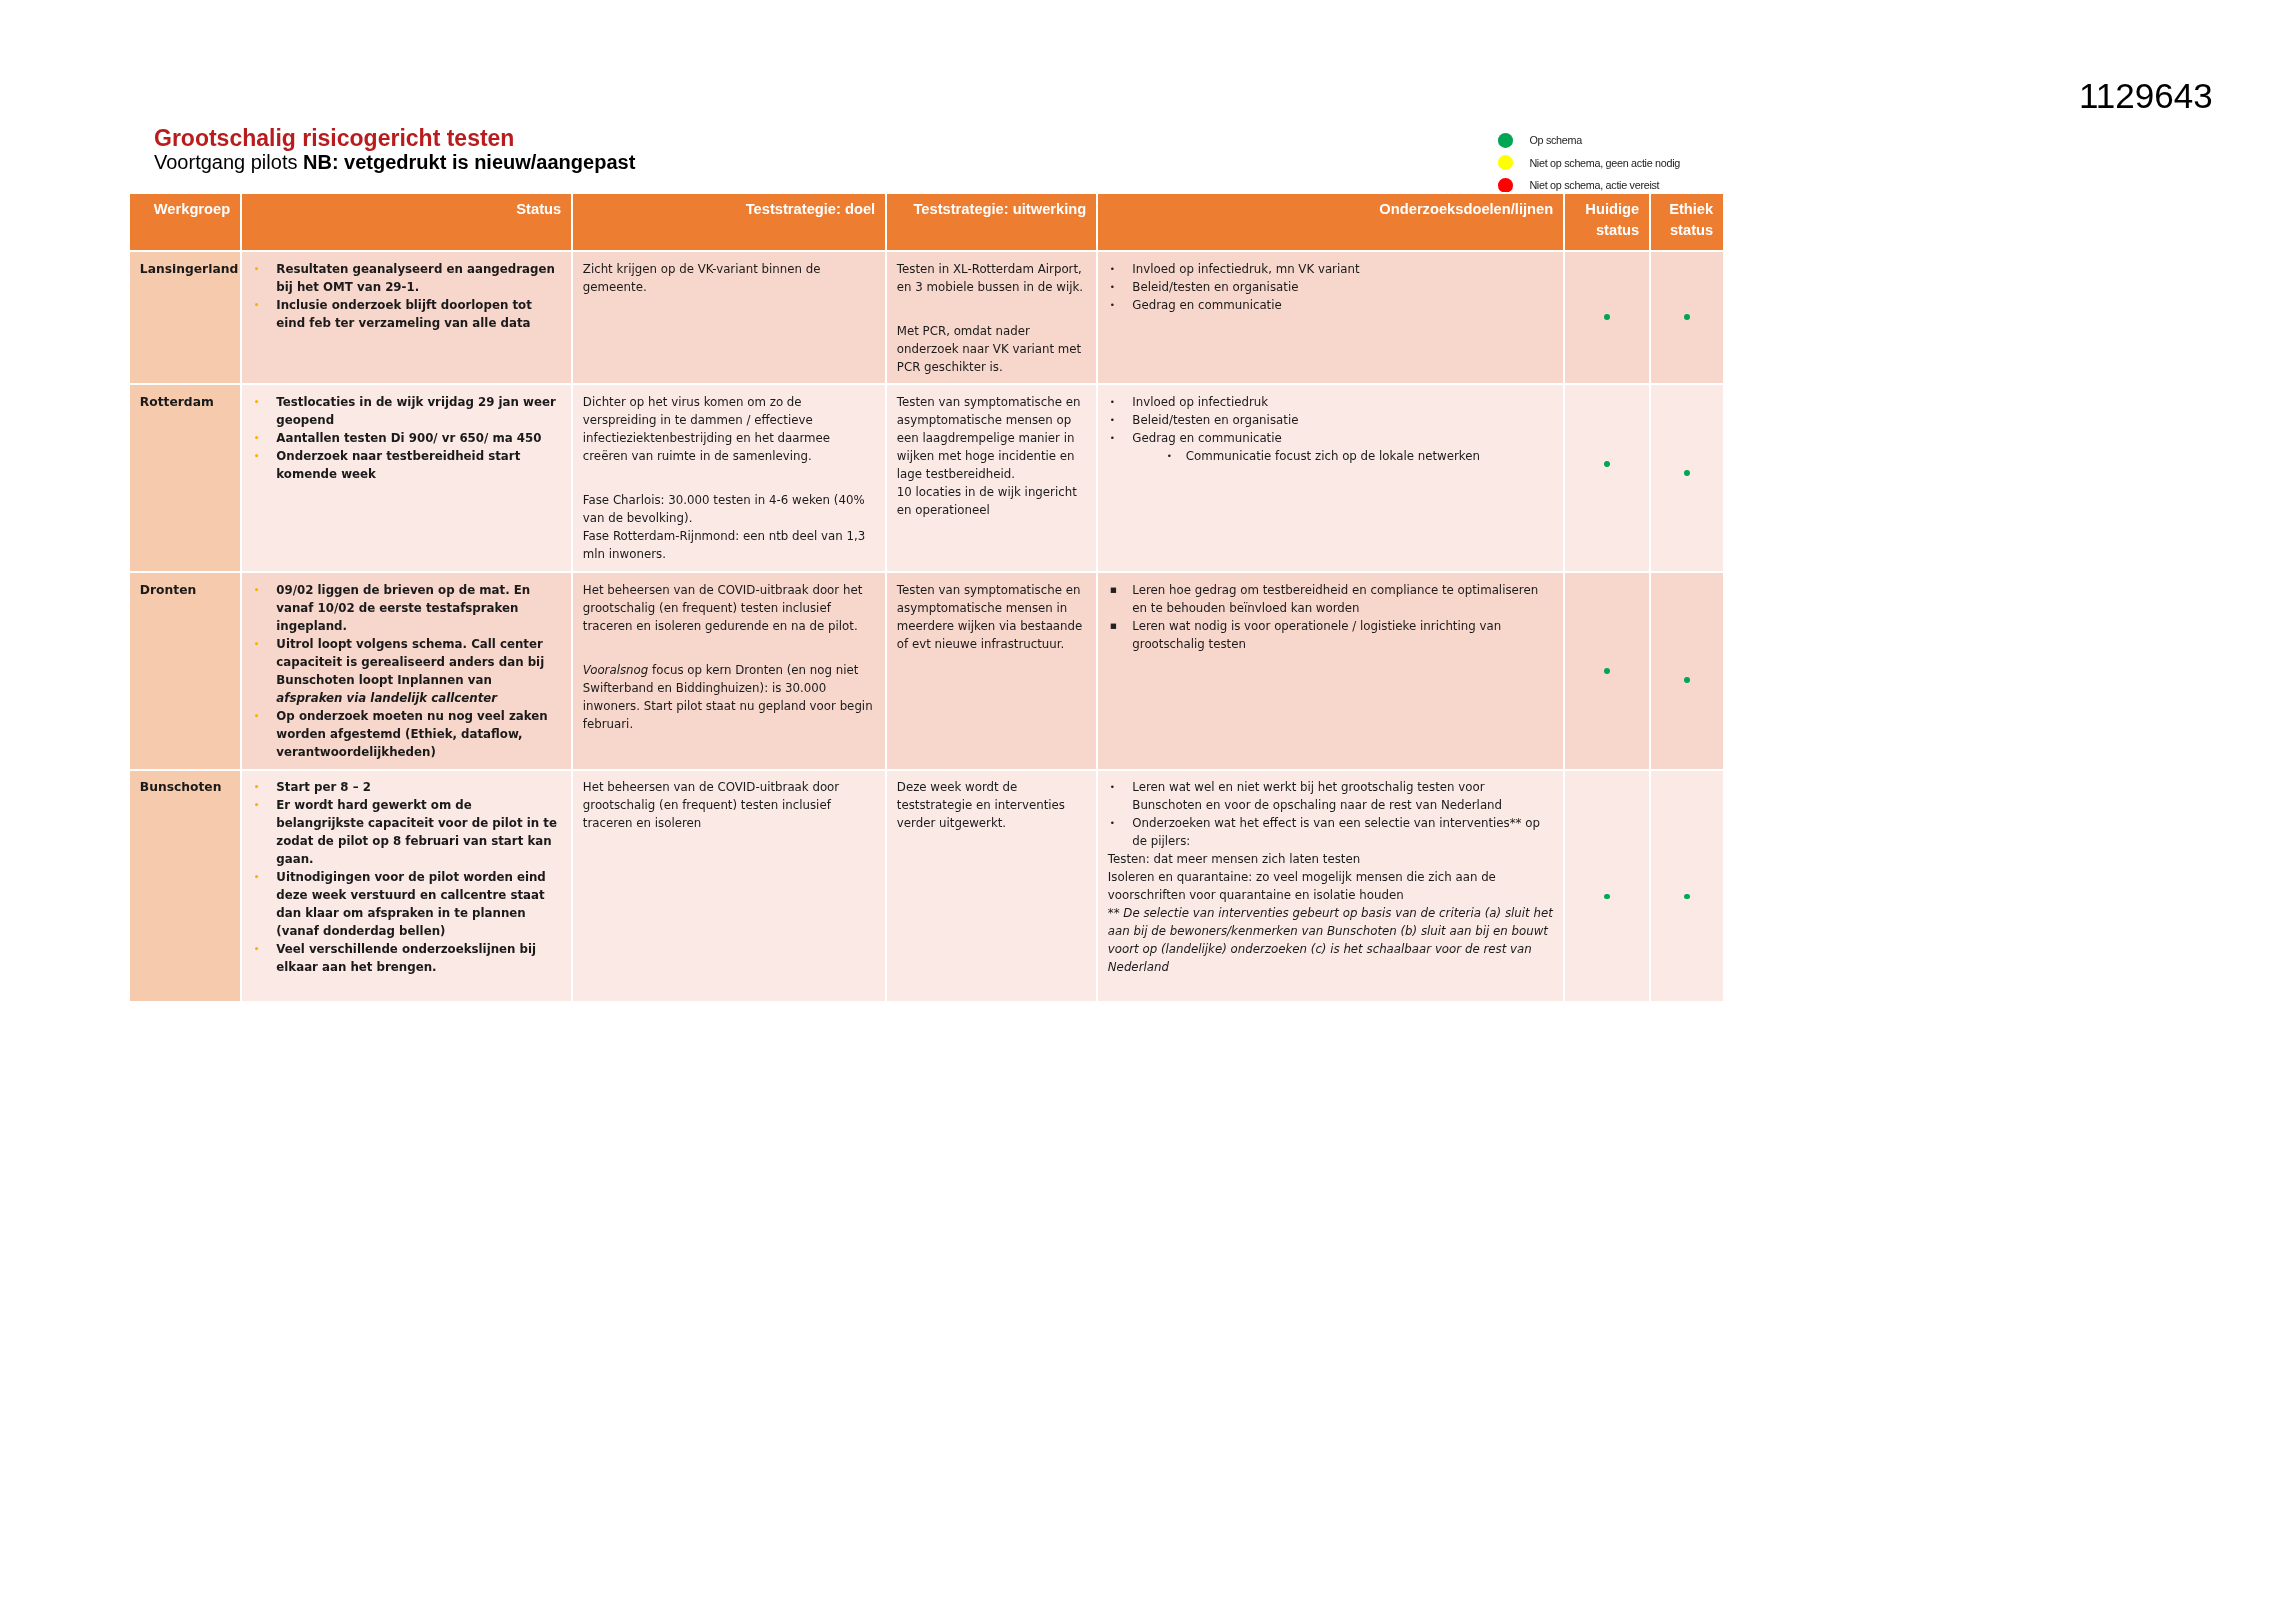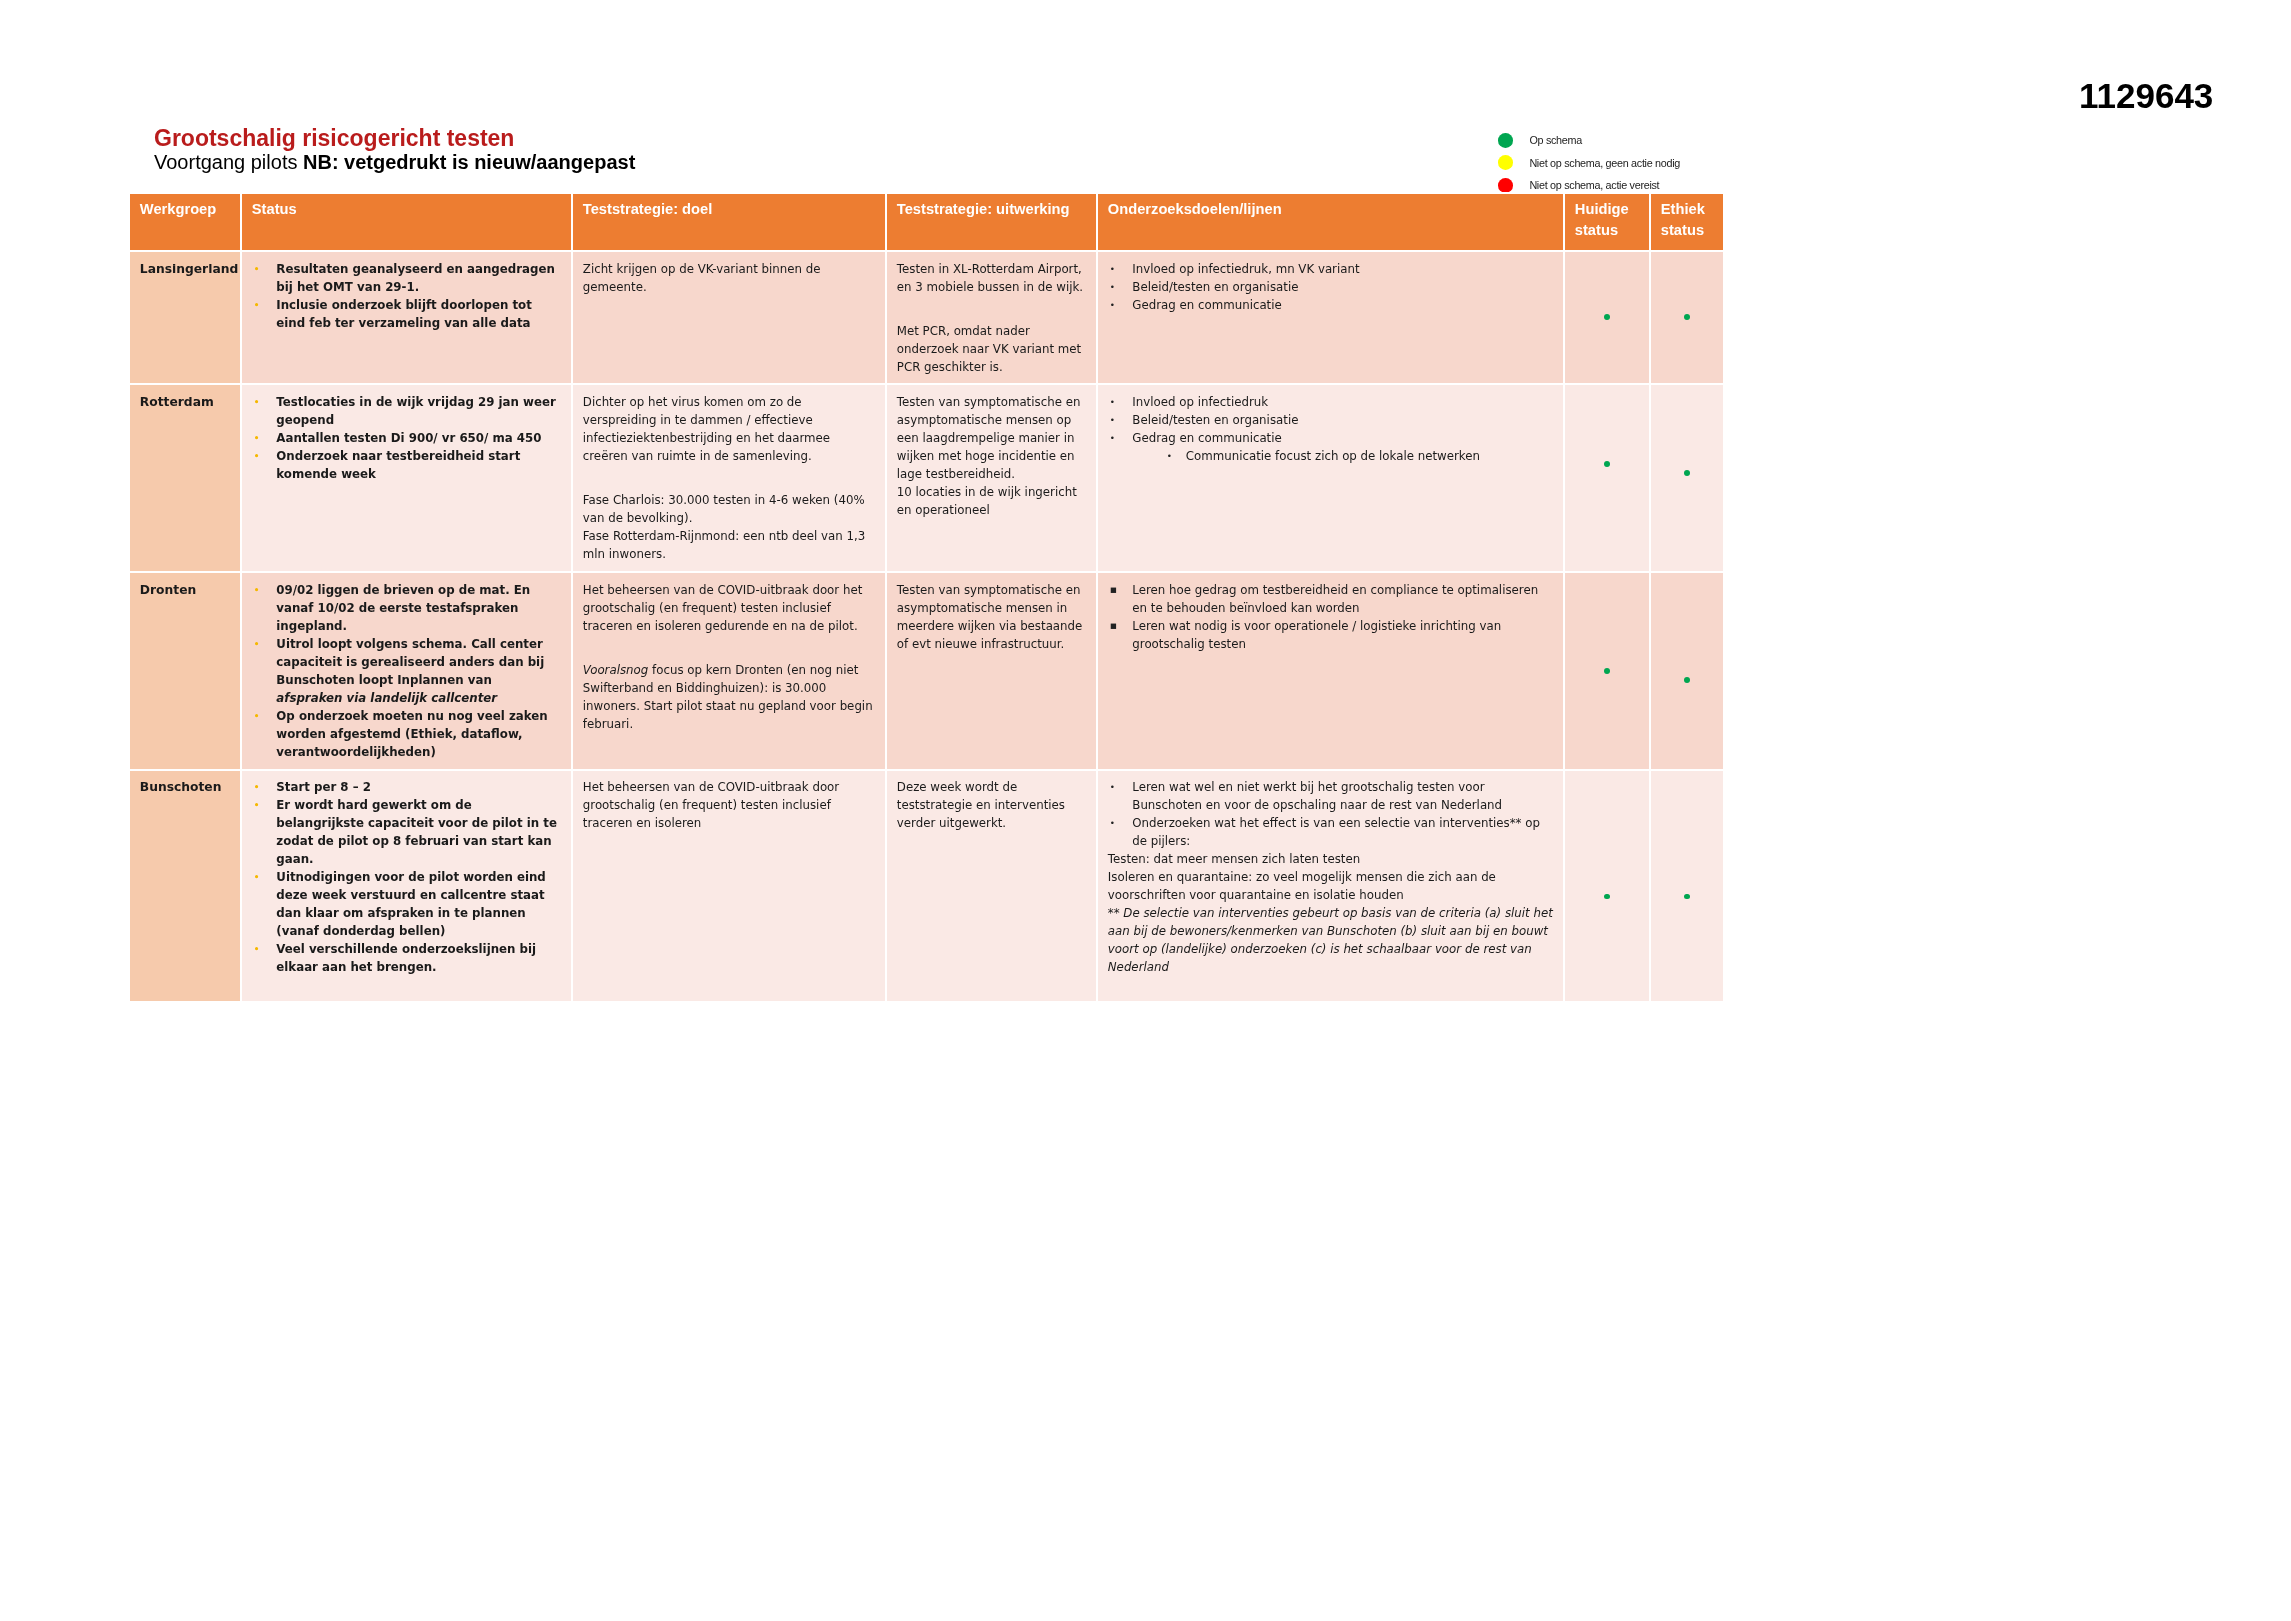--- a/index.html
+++ b/index.html
@@ -1,36 +1,36 @@
 <!DOCTYPE html>
 <html><head>
   <meta charset="utf-8">
   <style>
     html, body { margin: 0; padding: 0; background: #ffffff; }
     body { width: 2292px; height: 1621px; position: relative; overflow: hidden;
            font-family: "Liberation Sans", sans-serif; color: #000; }
 
     .doc-number { position: absolute; left: 2079px; top: 76px; font-size: 35px;
-                  font-family: "Liberation Sans", sans-serif; letter-spacing: 0px; font-weight: bold; }
+                  font-family: "Liberation Sans", sans-serif; letter-spacing: 0px; }
 
     .title-block { position: absolute; left: 154px; top: 127px; }
     .title { color: #b91c1c; font-weight: bold; font-size: 23px; line-height: 23.5px; }
     .subtitle { font-size: 20px; line-height: 23.5px; }
     .subtitle b { font-weight: bold; }
 
     .legend { position: absolute; left: 1498px; top: 129px; }
     .legend-item { display: flex; align-items: center; height: 22.5px; font-size: 10.8px;
                    color: #222; font-family: "Liberation Sans", sans-serif; letter-spacing: -0.3px; }
     .legend-dot { width: 14.7px; height: 14.7px; border-radius: 50%; margin-right: 16.7px; }
 
     table.grid { position: absolute; left: 128px; top: 192px; width: 1594px;
                  border-collapse: collapse; table-layout: fixed;
                  font-family: "DejaVu Sans", sans-serif; }
     table.grid th, table.grid td { border: 2.9px solid #ffffff; vertical-align: top; }
-    table.grid th { background: #ed7d31; color: #fff; text-align: left; font-weight: bold;
+    table.grid th { background: #ed7d31; color: #fff; text-align: right; font-weight: bold;
                     font-size: 14.7px; line-height: 21.6px; padding: 4.9px 9.8px; height: 46px;
                     font-family: "Liberation Sans", sans-serif; }
     table.grid td { font-size: 11.8px; line-height: 18px; padding: 7.8px 9.8px; color: #1a1a1a; }
     table.grid td.name { background: #f6caac; font-weight: bold; font-size: 12.3px; }
 
     tr.odd td { background: #f7d7cc; }
     tr.even td { background: #fae9e5; }
     tr.odd td.name, tr.even td.name { background: #f6caac; }
 
     ul.bul { margin: 0; padding: 0; list-style: none; }

